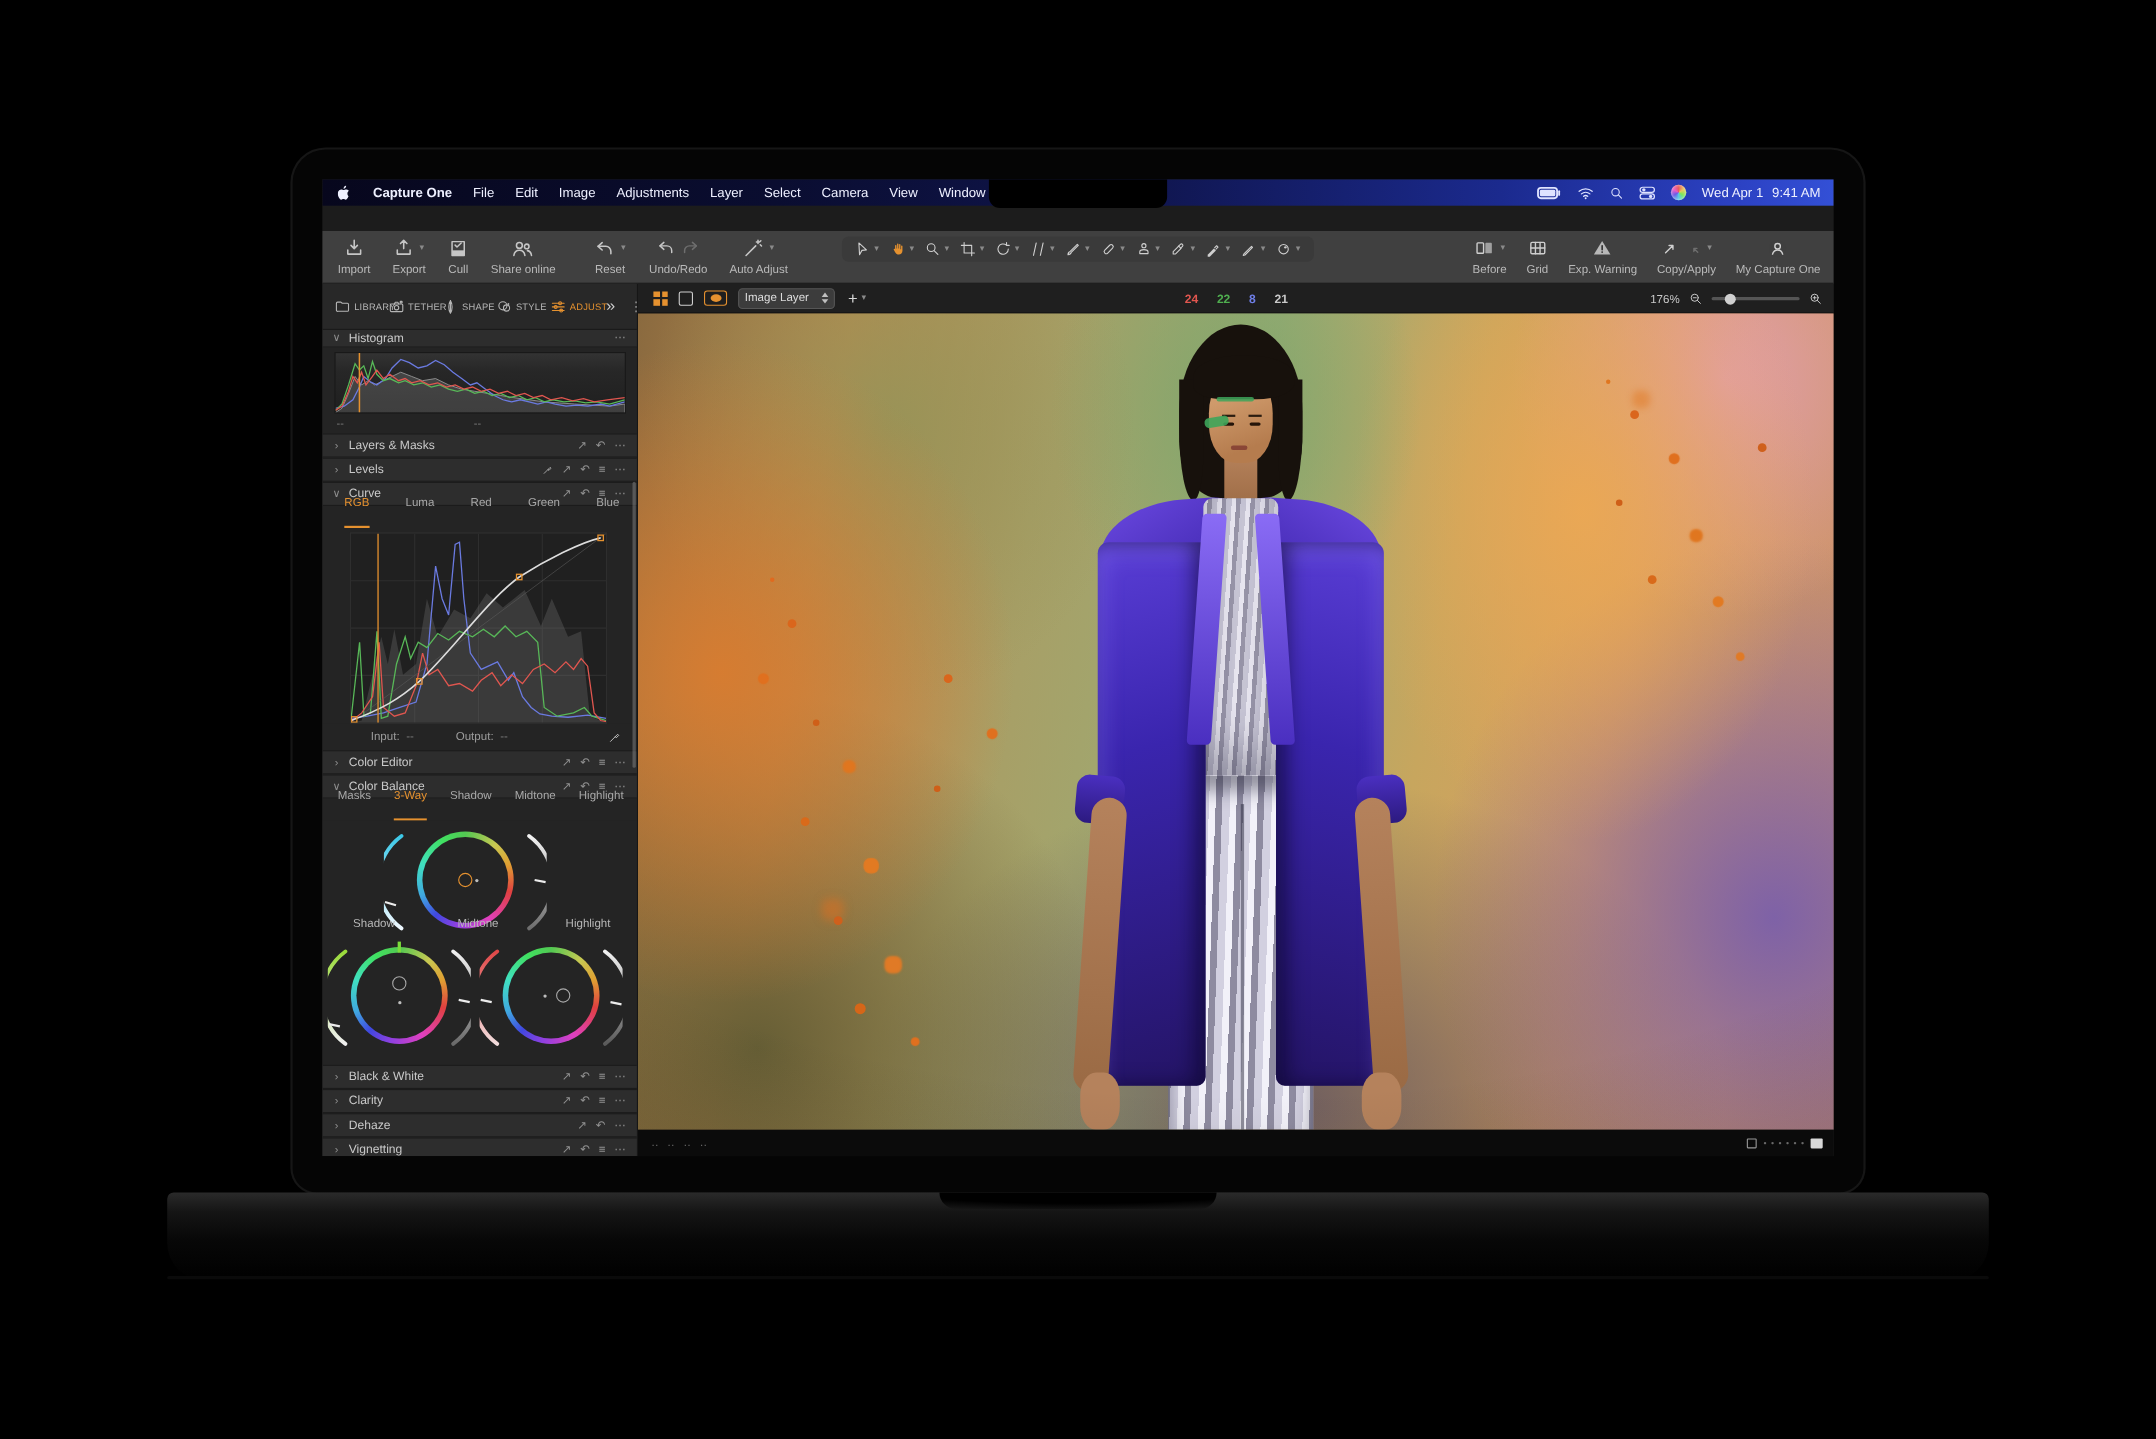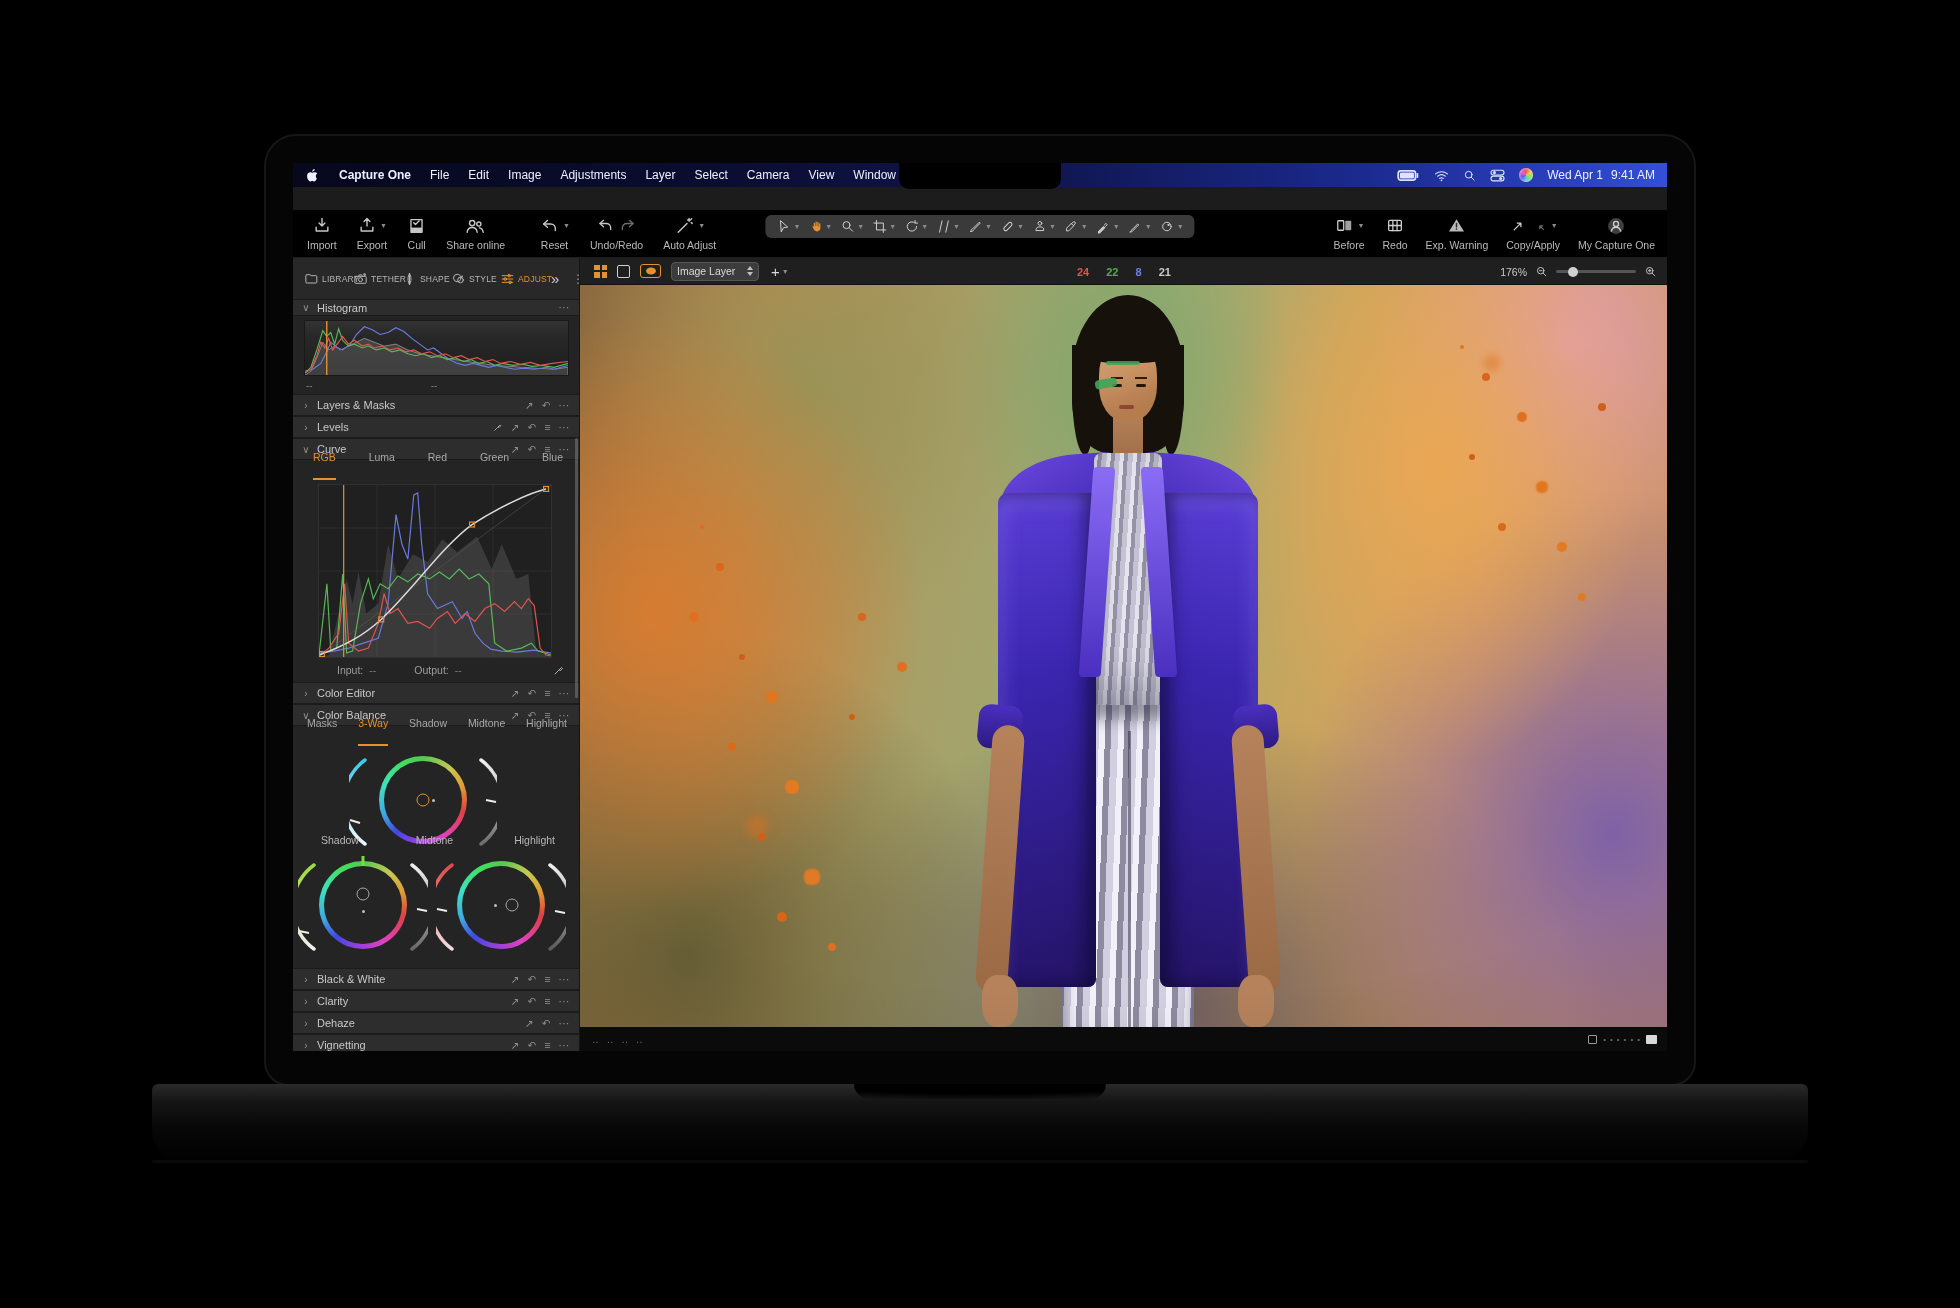--- a/index.html
+++ b/index.html
@@ -39,21 +39,21 @@
 
   
   .titlebar{position:absolute;left:0;top:24px;width:100%;height:23px;background:#313131;
             border-bottom:1px solid #222;}
   .lights{position:absolute;left:12px;top:6px;display:flex;gap:8px;}
   .light{width:12px;height:12px;border-radius:50%;}
   .l-red{background:#ff5f57;}.l-yellow{background:#febc2e;}.l-green{background:#28c840;}
   .wtitle{position:absolute;left:0;top:0;width:100%;height:23px;display:flex;align-items:center;
           justify-content:center;gap:6px;color:#d6d6d6;font-size:11.5px;font-weight:bold;}
 
-  .toolbar{position:absolute;left:0;top:47px;width:100%;height:48px;background:#000000;
+  .toolbar{position:absolute;left:0;top:47px;width:100%;height:48px;background:#404040;
            border-bottom:1px solid #1d1d1d;display:flex;align-items:flex-start;}
   .tb-left{display:flex;align-items:flex-start;gap:20px;padding:5px 0 0 14px;}
   .tbtn{display:flex;flex-direction:column;align-items:center;gap:3px;color:#b9b9b9;font-size:10.5px;}
   .tbtn .ic{height:21px;display:flex;align-items:center;gap:3px;}
   .chev{font-size:7px;color:#8a8a8a;}
   .tb-center{position:absolute;left:50%;top:5px;transform:translateX(-50%);
              display:flex;flex-direction:column;align-items:center;gap:3px;}
   .cursorstrip{display:flex;align-items:center;gap:2px;background:#3a3a3a;border-radius:6px;
                padding:3px 8px;height:23px;}
   .ctool{display:flex;align-items:center;gap:2px;padding:0 3px;}
@@ -501,21 +501,21 @@
             </span>
           <span>Before</span>
         </div>
         <div class="tbtn">
           <span class="ic">
               <svg width="20" height="19" viewBox="0 0 24 24">
                 <rect x="4" y="5.5" width="16" height="13" rx="1.5" class="sc"></rect>
                 <path class="sc" d="M9.3 5.5v13M14.6 5.5v13M4 12h16"></path>
               </svg>
             </span>
-          <span>Redo</span>
+          <span>Grid</span>
         </div>
         <div class="tbtn">
           <span class="ic">
               <svg width="21" height="19" viewBox="0 0 24 24">
                 <path d="M12 4L21.5 19.5H2.5z" fill="#b8b8b8"></path>
                 <path d="M12 9.5v4.5" stroke="#2b2b2b" stroke-width="1.8" stroke-linecap="round"></path>
                 <circle cx="12" cy="16.6" r="1" fill="#2b2b2b"></circle>
               </svg>
             </span>
           <span>Exp. Warning</span>

